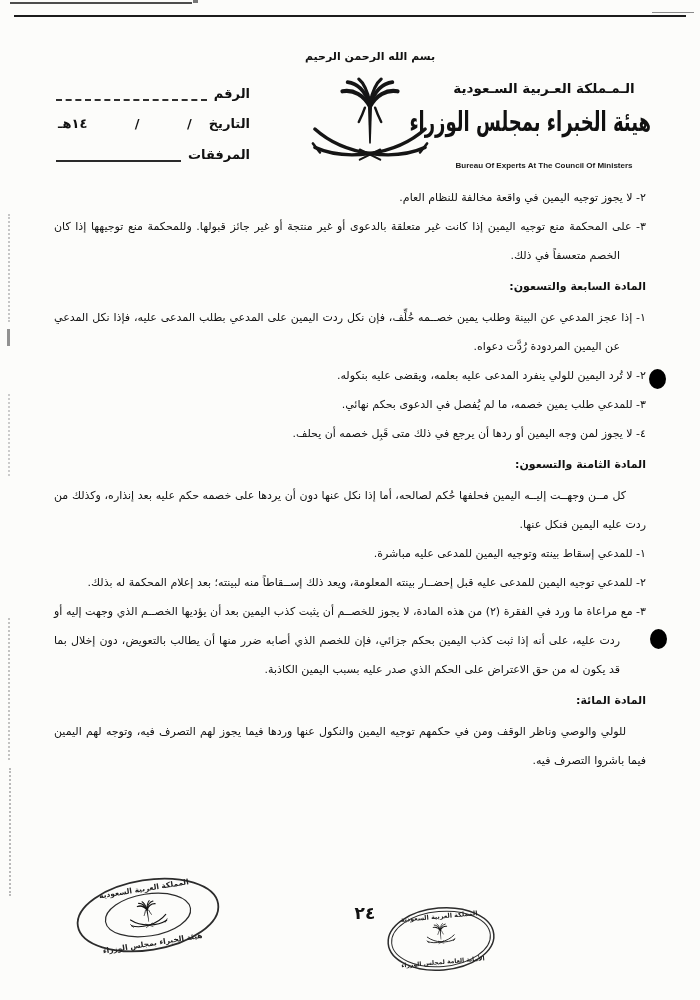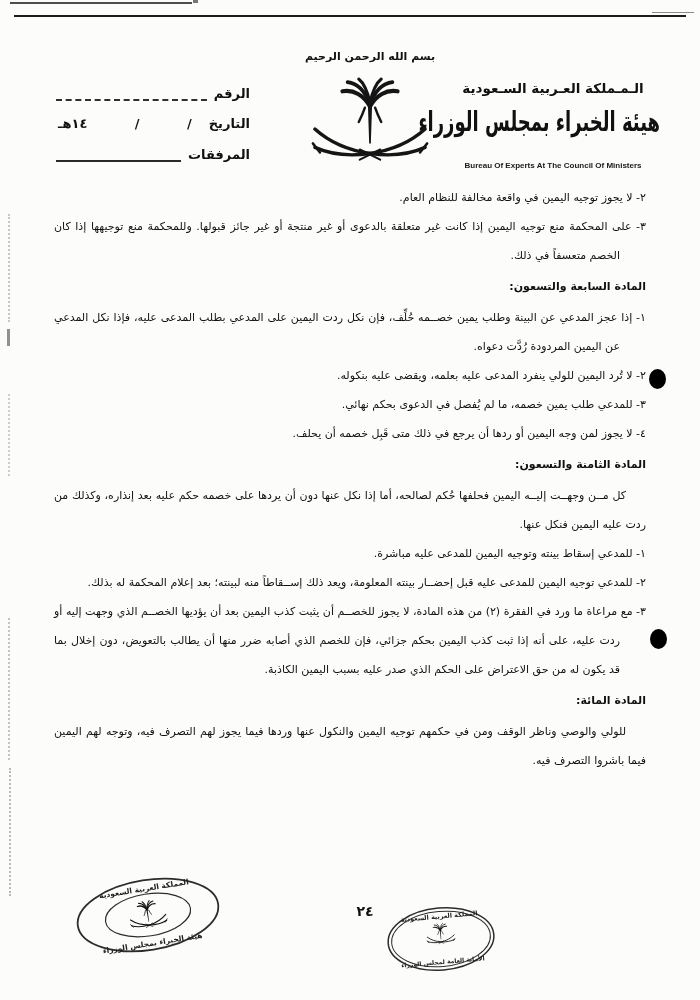--- a/index.html
+++ b/index.html
@@ -8,21 +8,21 @@
     background:#fcfcfa; overflow:hidden; color:#111;
     font-family:"DejaVu Sans", sans-serif;
   }
   
   .topline-short { position:absolute; left:10px; top:2px; width:182px; height:2px; background:#4d4d4d; }
   .topline-tick  { position:absolute; left:193px; top:0px; width:5px; height:3px; background:#777; }
   .topline-full  { position:absolute; left:14px; top:15px; width:672px; height:2px; background:#1c1c1c; }
   .topline-tail  { position:absolute; left:652px; top:12px; width:42px; height:1px; background:#8a8a8a; }
 
   
-  .hdr-right { position:absolute; right:40px; top:80px; width:214px; text-align:center; direction:rtl; }
+  .hdr-right { position:absolute; right:49px; top:80px; width:214px; text-align:center; direction:rtl; }
   .kingdom   { font-size:13.5px; font-weight:bold; white-space:nowrap; letter-spacing:.3px; }
   .agency-wrap { margin-top:9px; height:44px; }
   .agency-callig {
     display:inline-block; font-size:18px; font-weight:bold; white-space:nowrap;
     transform:scaleY(1.5); transform-origin:center top; letter-spacing:-.5px;
   }
   .agency-en { margin-top:12px; font-family:"Liberation Sans", sans-serif; font-size:8px; font-weight:bold; white-space:nowrap; color:#1a1a1a; }
 
   .bismillah { position:absolute; left:295px; top:50px; width:150px; text-align:center; font-size:11px; font-weight:bold; }
   .hdr-emblem { position:absolute; left:306px; top:76px; width:128px; height:98px; }
@@ -54,21 +54,21 @@
 
   
   .edge-art { position:absolute; width:0; opacity:.75; }
   .ea1 { left:8px;  top:214px; height:108px; border-left:2px dotted #b5b5b5; }
   .ea2 { left:7px;  top:329px; height:17px;  border-left:3px solid  #6e6e6e; }
   .ea3 { left:8px;  top:394px; height:82px;  border-left:2px dotted #bdbdbd; }
   .ea4 { left:8px;  top:618px; height:142px; border-left:2px dotted #b0b0b0; }
   .ea5 { left:9px;  top:768px; height:128px; border-left:2px dotted #a5a5a5; }
 
   
-  .page-num { position:absolute; left:350px; top:903px; width:30px; text-align:center; font-size:14px; font-weight:bold; }
+  .page-num { position:absolute; left:350px; top:903px; width:30px; text-align:center; font-size:17px; font-weight:bold; }
   .stamp { position:absolute; }
   .stamp-left  { left:74px;  top:878px; transform:rotate(-9deg); }
   .stamp-right { left:386px; top:906px; transform:rotate(-5deg); }
   svg text { font-family:"DejaVu Sans", sans-serif; }
   .defs-holder { position:absolute; width:0; height:0; overflow:hidden; }
 </style>
 </head>
 <body>
 
 <div class="page">

